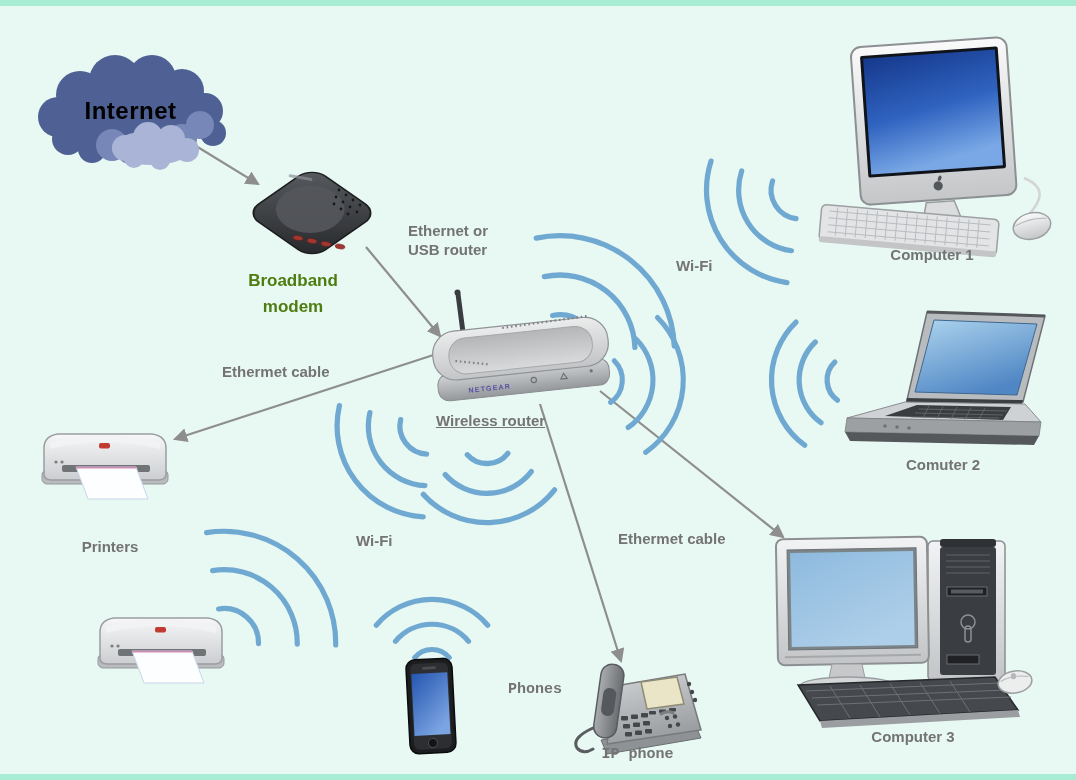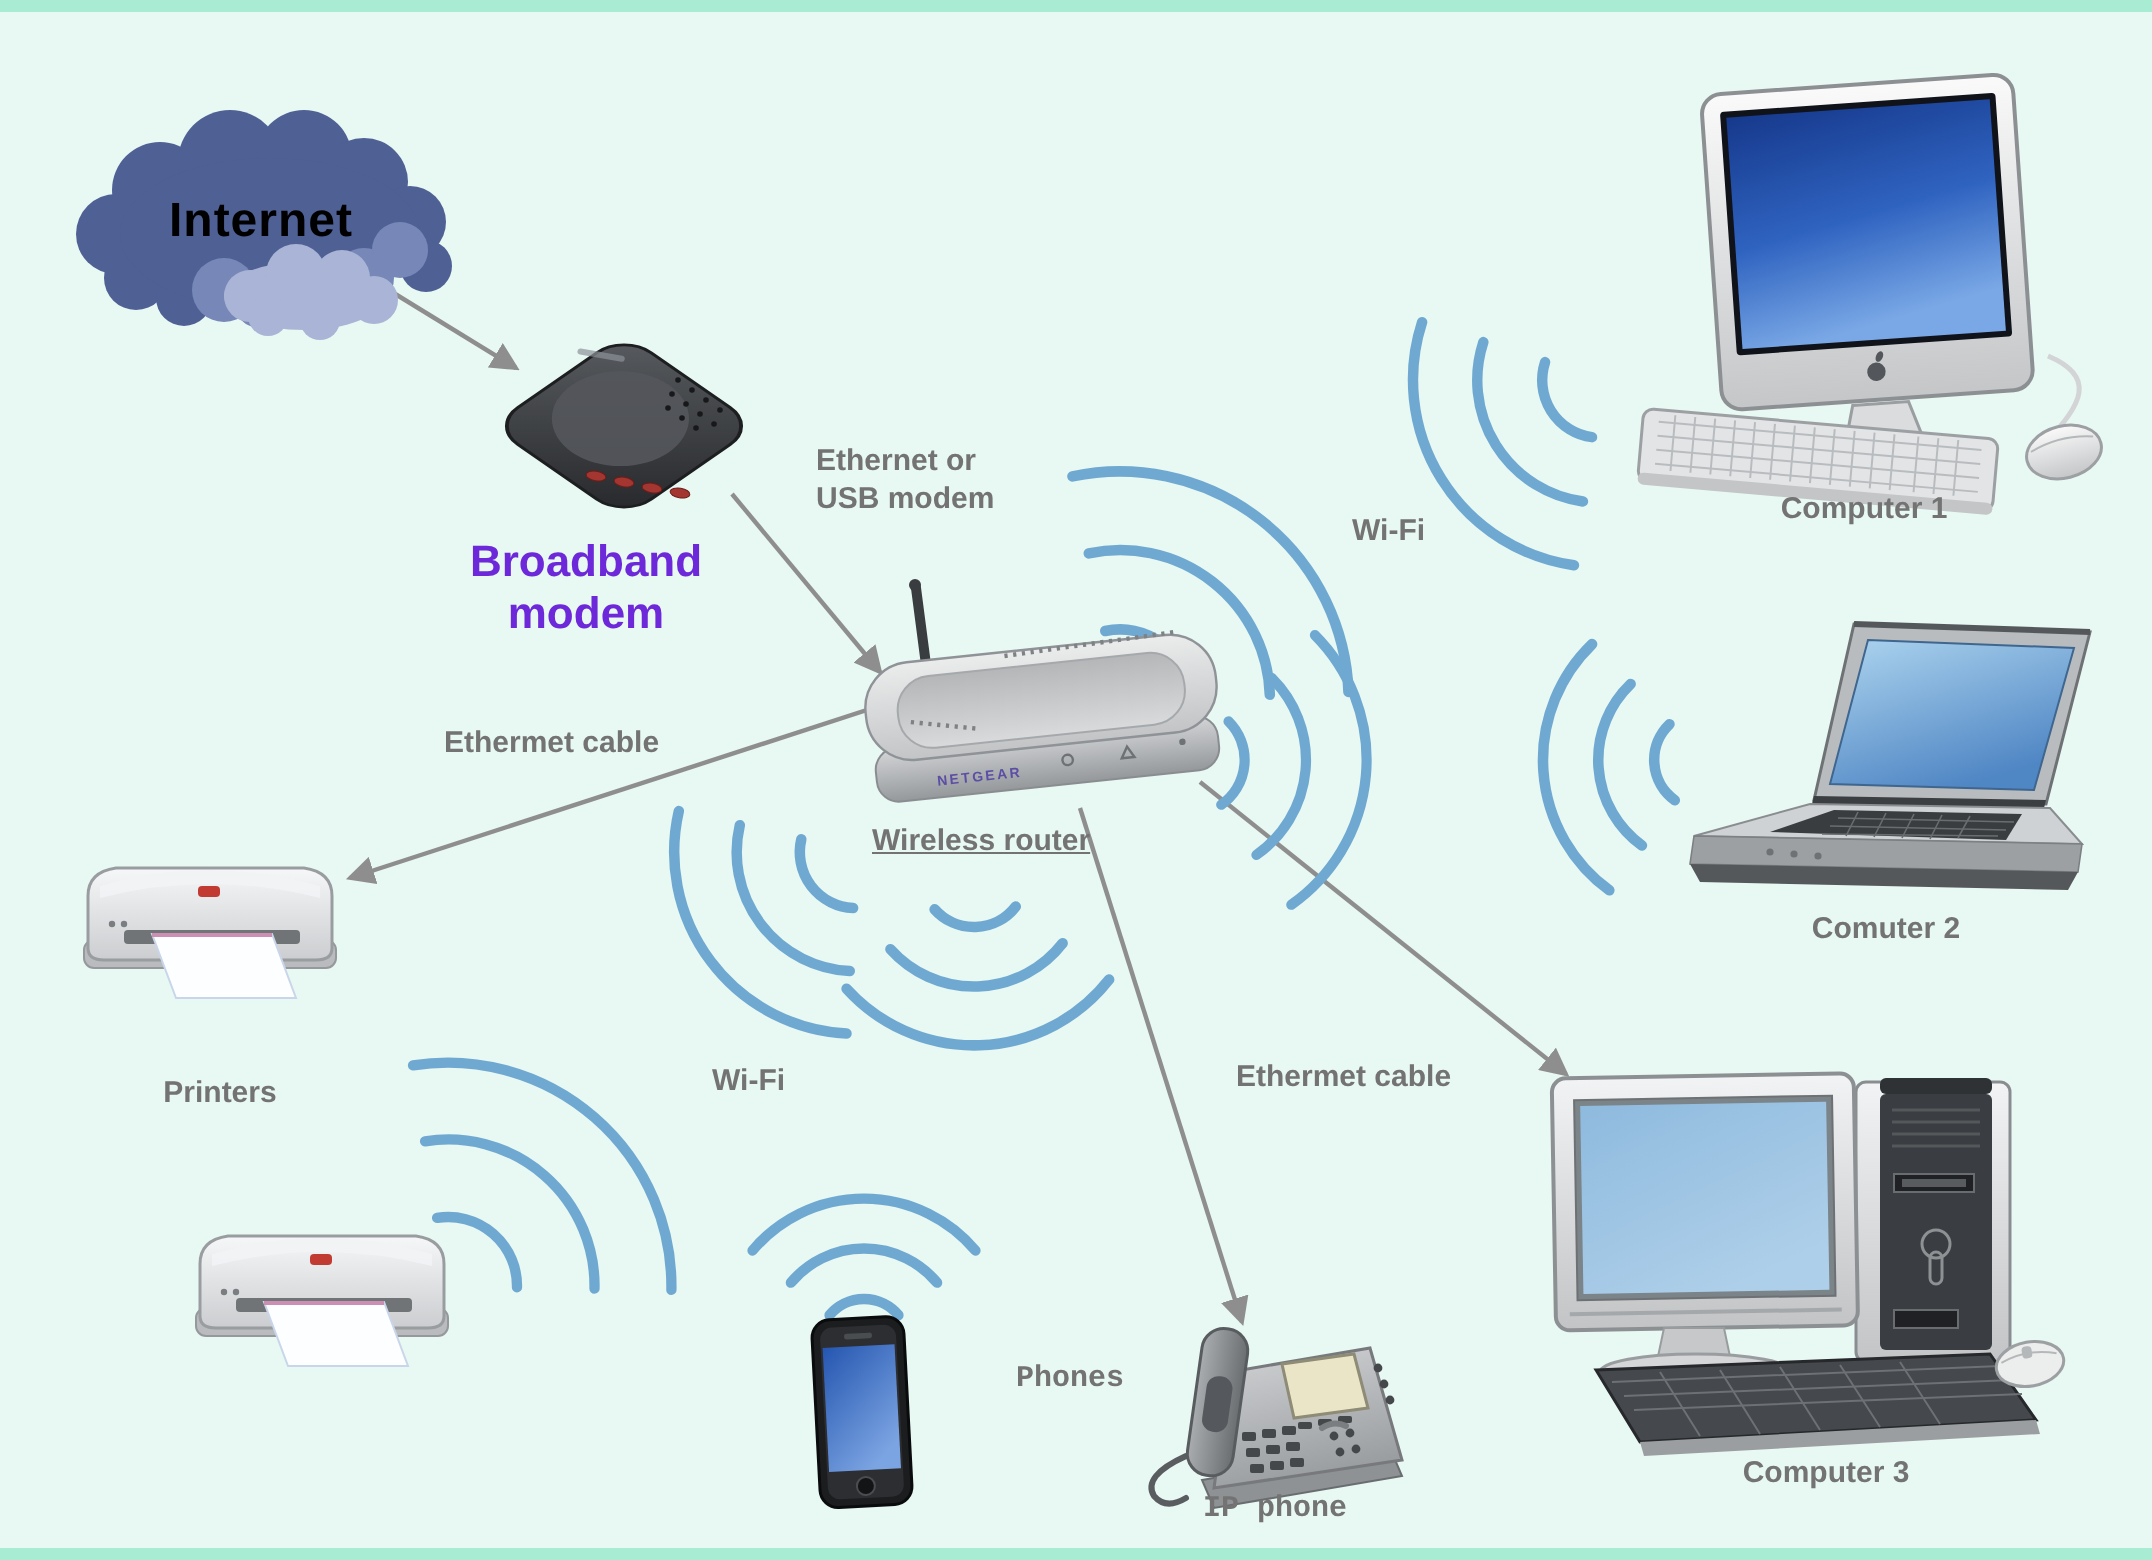--- a/index.html
+++ b/index.html
@@ -12,21 +12,21 @@
   .strip.bottom{top:774px;}
   .overlay{position:absolute;left:0;top:0;z-index:1;}
   .device{position:absolute;z-index:2;}
   .device svg{display:block;}
   .label{
     position:absolute;z-index:3;font-weight:bold;color:#737373;
     font-size:15px;line-height:19px;white-space:nowrap;
   }
   .label.center{text-align:center;}
   .label.internet{color:#000000;font-size:24px;line-height:28px;letter-spacing:.5px;}
-  .label.modem-label{color:#6d28d9;font-size:22px;line-height:26px;}
+  .label.modem-label{color:#4d7c0f;font-size:17px;line-height:26px;}
   .label .line{display:block;}
 </style>
 </head>
 <body>
 
 <div class="canvas">
 
   <div class="strip top"></div>
   <div class="strip bottom"></div>
 
@@ -374,21 +374,21 @@
 
   <div class="label internet center" style="left:68px;top:97px;width:125px;">Internet</div>
 
   <div class="label modem-label center" style="left:232px;top:268px;width:122px;">
     <span class="line">Broadband</span>
     <span class="line">modem</span>
   </div>
 
   <div class="label" style="left:408px;top:221px;">
     <span class="line">Ethernet or</span>
-    <span class="line">USB modem</span>
+    <span class="line">USB router</span>
   </div>
 
   <div class="label" style="left:436px;top:411px;text-decoration:underline;">Wireless router</div>
 
   <div class="label" style="left:676px;top:256px;">Wi-Fi</div>
 
   <div class="label center" style="left:872px;top:245px;width:120px;">Computer 1</div>
 
   <div class="label center" style="left:883px;top:455px;width:120px;">Comuter 2</div>
 

